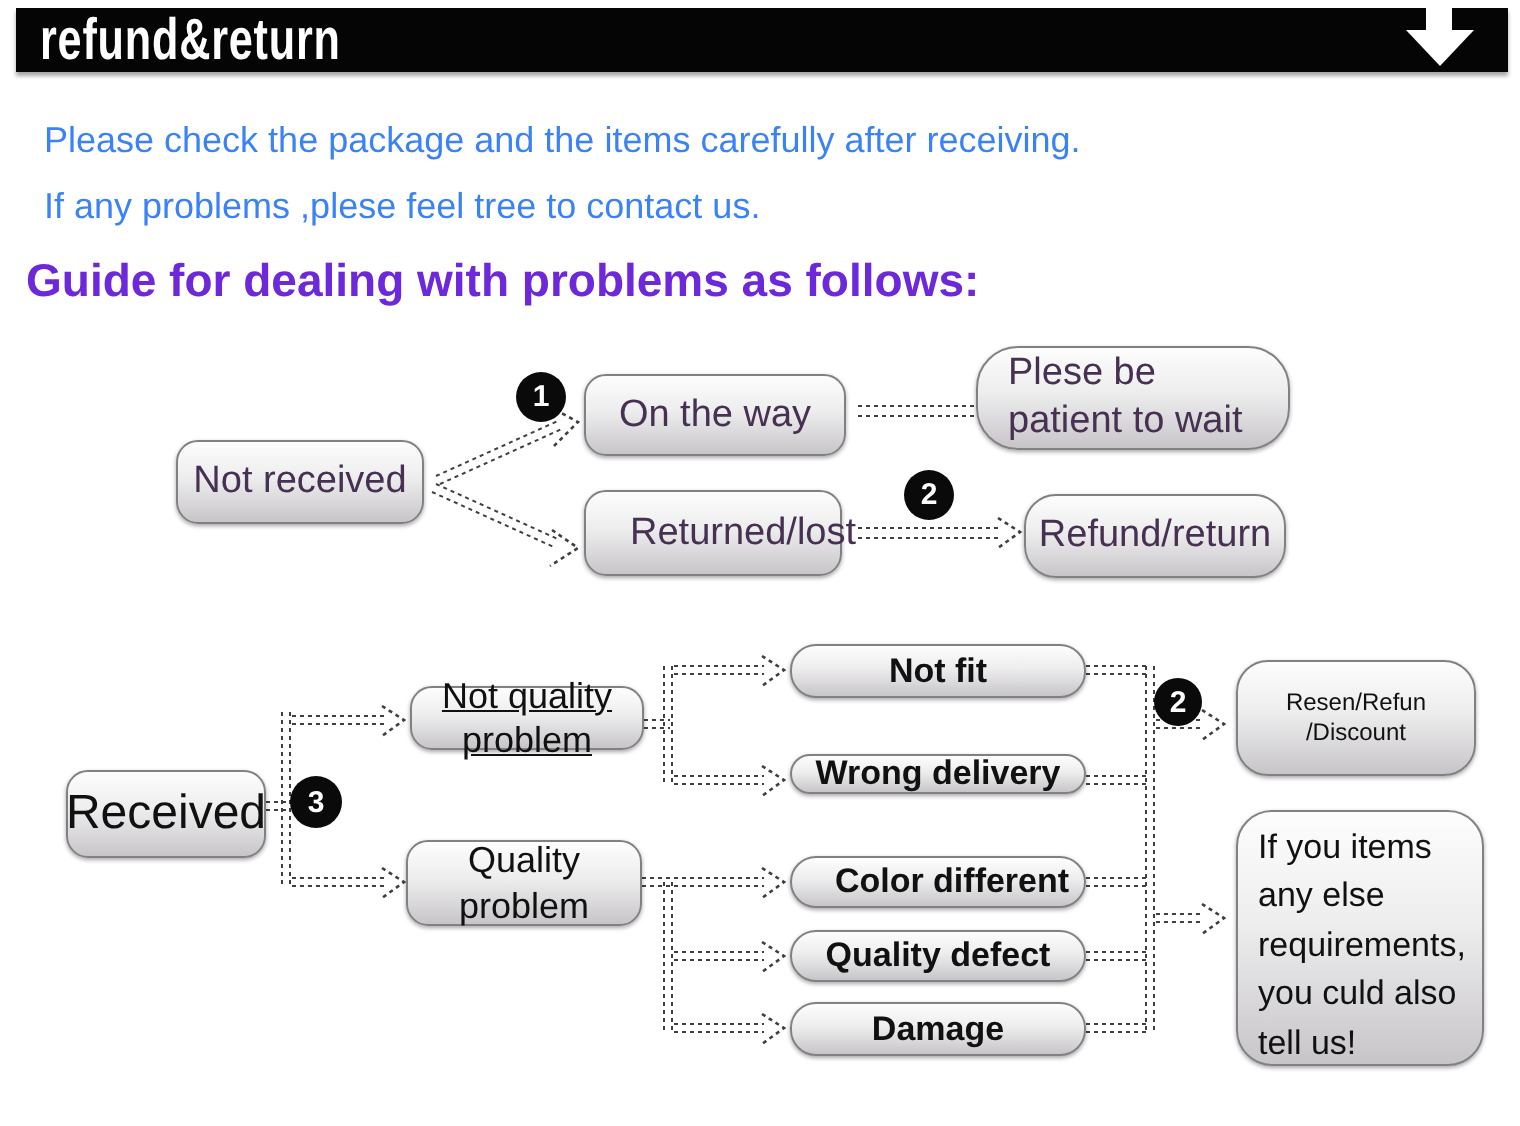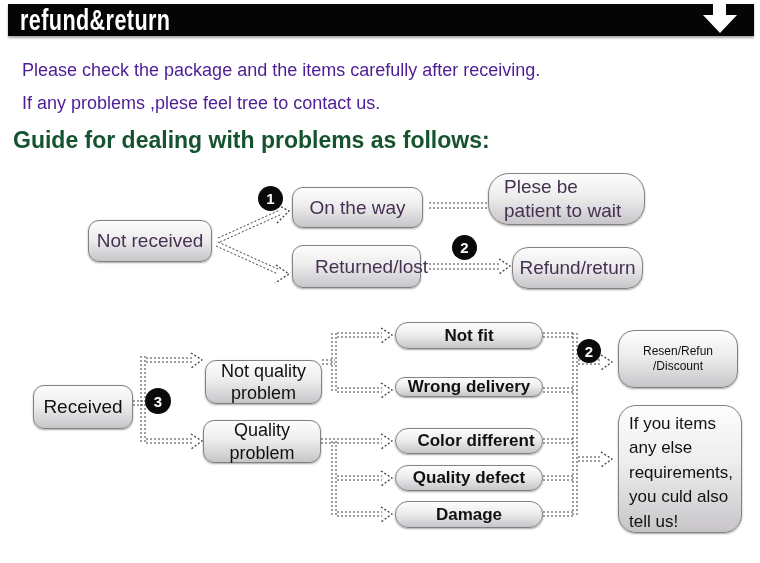--- a/index.html
+++ b/index.html
@@ -28,26 +28,26 @@
   .banner-arrow{position:absolute;left:703px;top:0;width:34px;height:34px;}
   .banner-arrow .stem{
     position:absolute;left:10px;top:0;width:13px;height:16px;background:#ffffff;
   }
   .banner-arrow .head{
     position:absolute;left:0;top:15px;width:0;height:0;
     border-left:17px solid transparent;border-right:17px solid transparent;
     border-top:18px solid #ffffff;
   }
   
-  .intro-line{position:absolute;left:22px;margin:0;color:#4c1d95;font-size:18px;white-space:nowrap;}
+  .intro-line{position:absolute;left:22px;margin:0;color:#3b82f6;font-size:18px;white-space:nowrap;}
   .intro-line.l1{top:60px;}
   .intro-line.l2{top:93px;}
   .guide-heading{
     position:absolute;left:13px;top:127px;margin:0;
-    color:#14532d;font-size:23px;font-weight:bold;white-space:nowrap;
+    color:#6d28d9;font-size:23px;font-weight:bold;white-space:nowrap;
   }
   
   .node{
     position:absolute;
     background:linear-gradient(180deg,#fdfdfd 0%,#eeedee 45%,#c7c5c8 100%);
     border:1.5px solid #838085;
     border-radius:11px;
     box-shadow:0 1px 2px rgba(0,0,0,.35);
     display:flex;align-items:center;justify-content:center;
     box-sizing:border-box;
@@ -171,22 +171,22 @@
   <div class="node purple" style="left:88px;top:220px;width:124px;height:42px;">Not received</div>
   <div class="node purple" style="left:292px;top:187px;width:131px;height:41px;">On the way</div>
   <div class="node purple" style="left:292px;top:245px;width:129px;height:43px;padding-left:30px;">Returned/lost</div>
   <div class="node purple pre left big-radius" style="left:488px;top:173px;width:157px;height:52px;border-radius:21px;">Plese be
 patient to wait</div>
   <div class="node purple big-radius" style="left:512px;top:247px;width:131px;height:42px;">Refund/return</div>
 
   <div class="badge" style="left:258px;top:186px;">1</div>
   <div class="badge" style="left:452px;top:235px;">2</div>
 
-  <div class="node" style="left:33px;top:385px;width:100px;height:44px;font-size:19px;">Received</div>
-  <div class="node pre" style="left:205px;top:360px;width:117px;height:44px;">Not quality
+  <div class="node" style="left:33px;top:385px;width:100px;height:44px;font-size:24px;">Received</div>
+  <div class="node pre" style="left:205px;top:343px;width:117px;height:32px;text-decoration:underline;">Not quality
 problem</div>
   <div class="node pre" style="left:203px;top:420px;width:118px;height:43px;">Quality
 problem</div>
   <div class="node pill" style="left:395px;top:322px;width:148px;height:27px;">Not fit</div>
   <div class="node pill" style="left:395px;top:377px;width:148px;height:20px;">Wrong delivery</div>
   <div class="node pill" style="left:395px;top:428px;width:148px;height:26px;padding-left:14px;">Color different</div>
   <div class="node pill" style="left:395px;top:465px;width:148px;height:26px;">Quality defect</div>
   <div class="node pill" style="left:395px;top:501px;width:148px;height:27px;">Damage</div>
   <div class="node pre big-radius" style="left:618px;top:330px;width:120px;height:58px;font-size:12px;">Resen/Refun
 /Discount</div>

